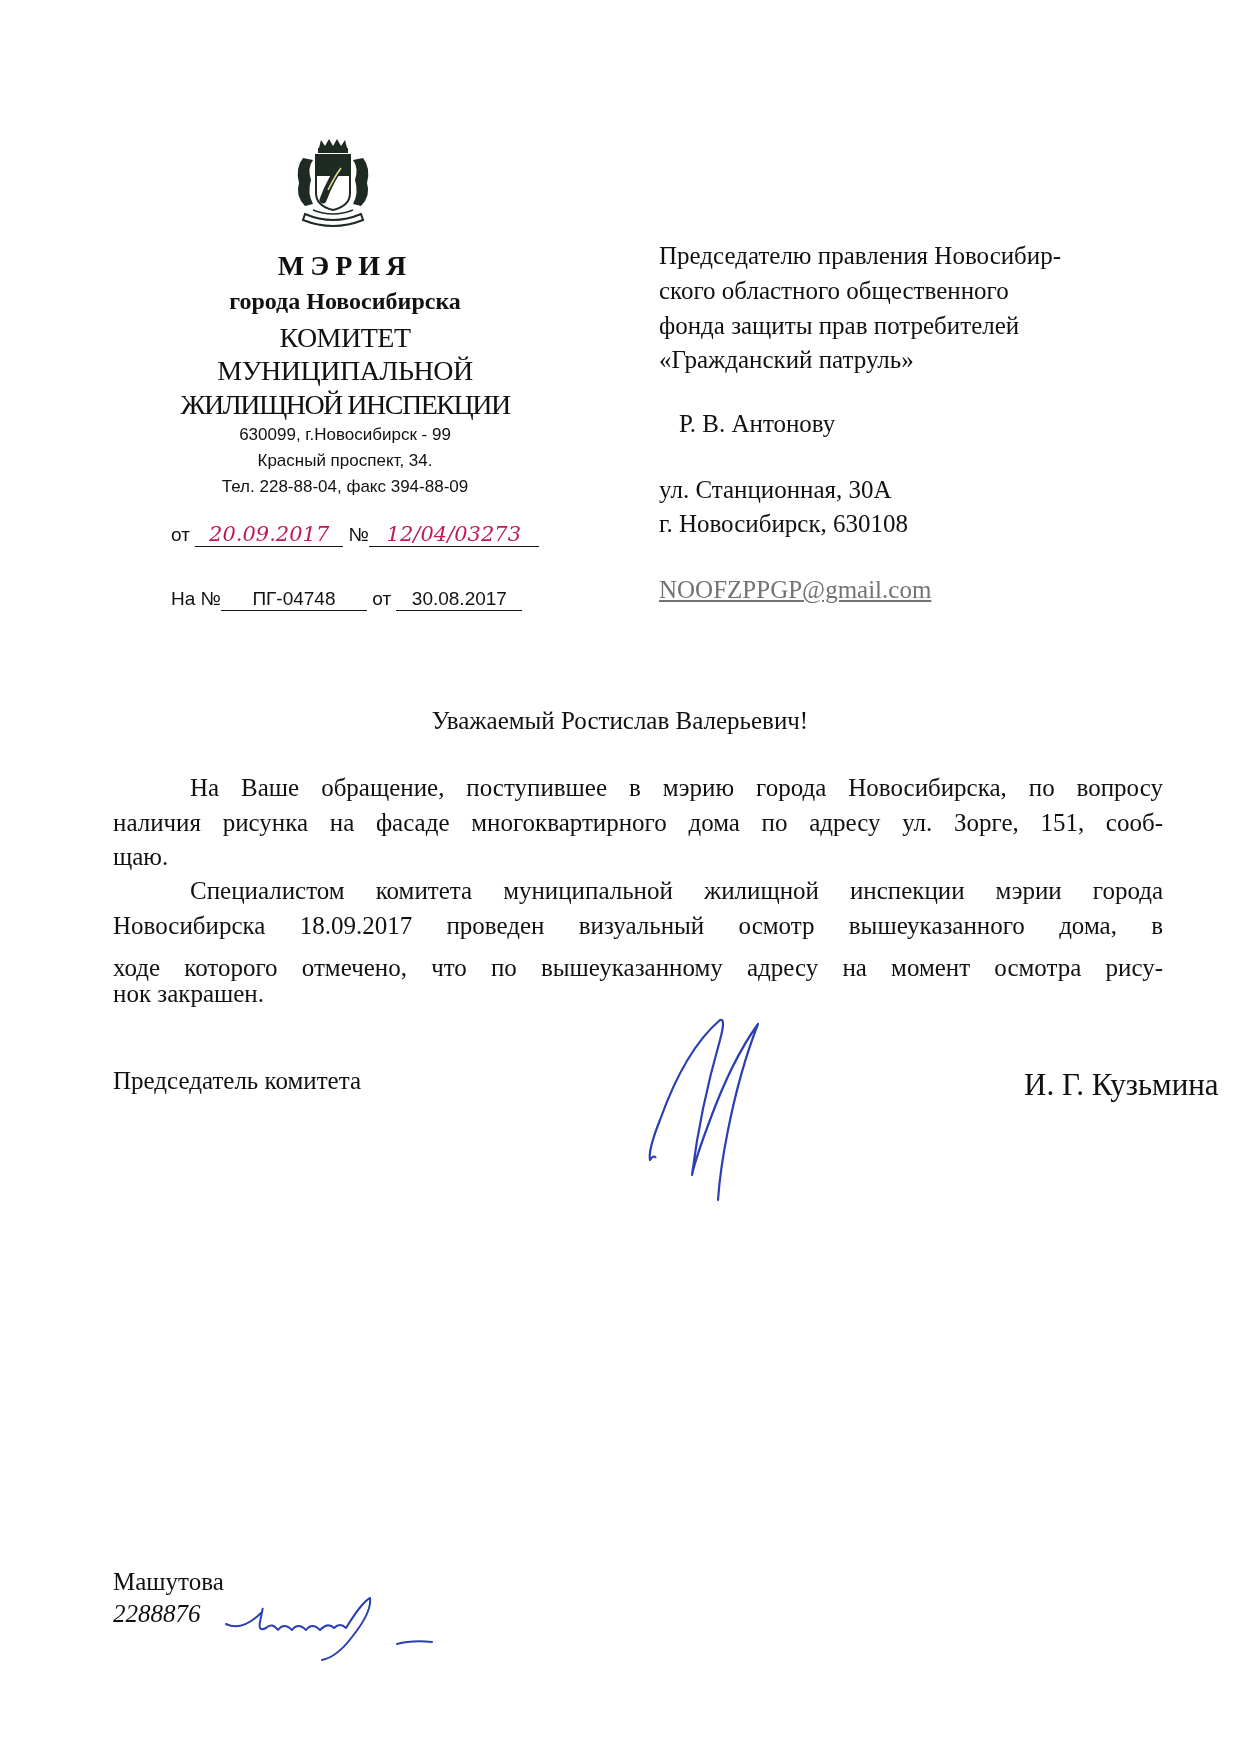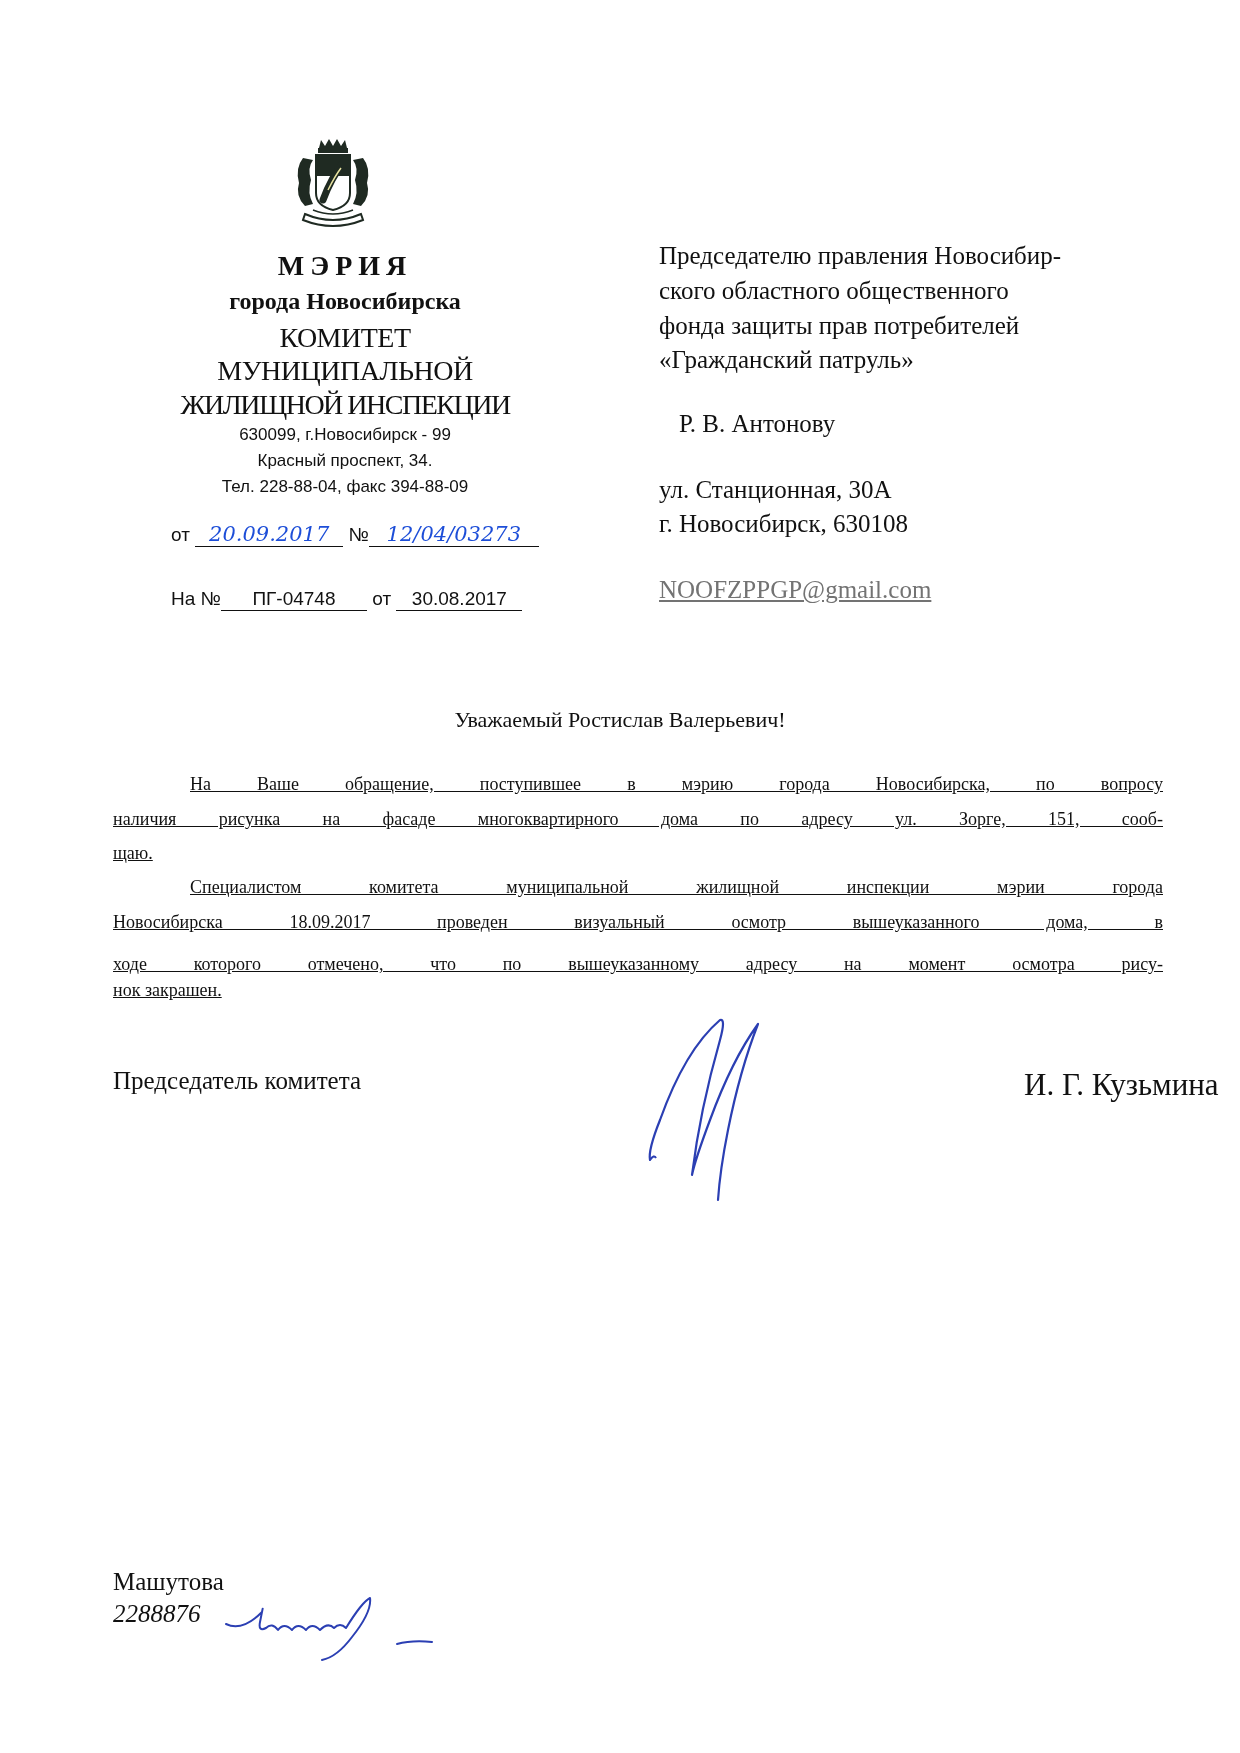--- a/index.html
+++ b/index.html
@@ -15,30 +15,30 @@
     .lh-big { font-size: 28px; letter-spacing: -0.5px; }
     .lh-committee { top: 322px; }
     .lh-municipal { top: 355px; }
     .lh-inspection { top: 389px; letter-spacing: -1.5px; }
     .lh-small { font-size: 17px; }
     .lh-addr1 { top: 425px; }
     .lh-addr2 { top: 451px; }
     .lh-phone { top: 477px; }
 
     .reg-line { position: absolute; font-size: 19px; white-space: nowrap; }
-    .hand { font-family: "DejaVu Serif", serif; font-style: italic; color: #1d4ed8; font-size: 21px; }
+    .hand { font-family: "DejaVu Serif", serif; font-style: italic; color: #be185d; font-size: 21px; }
     .uline { display: inline-block; border-bottom: 1px solid #111; text-align: center; }
 
     
     .addr { position: absolute; left: 659px; font-size: 25px; white-space: nowrap; }
     .email { text-decoration: underline; color: #737373; }
 
     
-    .greeting { position: absolute; left: 0; width: 1240px; text-align: center; top: 707px; font-size: 22px; }
-    .para-line { position: absolute; left: 113px; width: 1050px; font-size: 18px; white-space: nowrap; text-decoration: underline; }
+    .greeting { position: absolute; left: 0; width: 1240px; text-align: center; top: 707px; font-size: 25px; }
+    .para-line { position: absolute; left: 113px; width: 1050px; font-size: 25px; white-space: nowrap; }
     .justify { text-align: justify; text-align-last: justify; white-space: normal; }
     .indent { left: 190px; width: 973px; }
 
     .sig-title { position: absolute; left: 113px; top: 1067px; font-size: 25px; }
     .sig-name { position: absolute; left: 1024px; top: 1067px; font-size: 31px; }
     #signature { position: absolute; left: 640px; top: 1010px; width: 140px; height: 200px; }
 
     .exec-name { position: absolute; left: 113px; top: 1568px; font-size: 25px; }
     .exec-phone { position: absolute; left: 113px; top: 1600px; font-size: 25px; font-style: italic; }
     #exec-signature { position: absolute; left: 222px; top: 1592px; width: 215px; height: 70px; }

